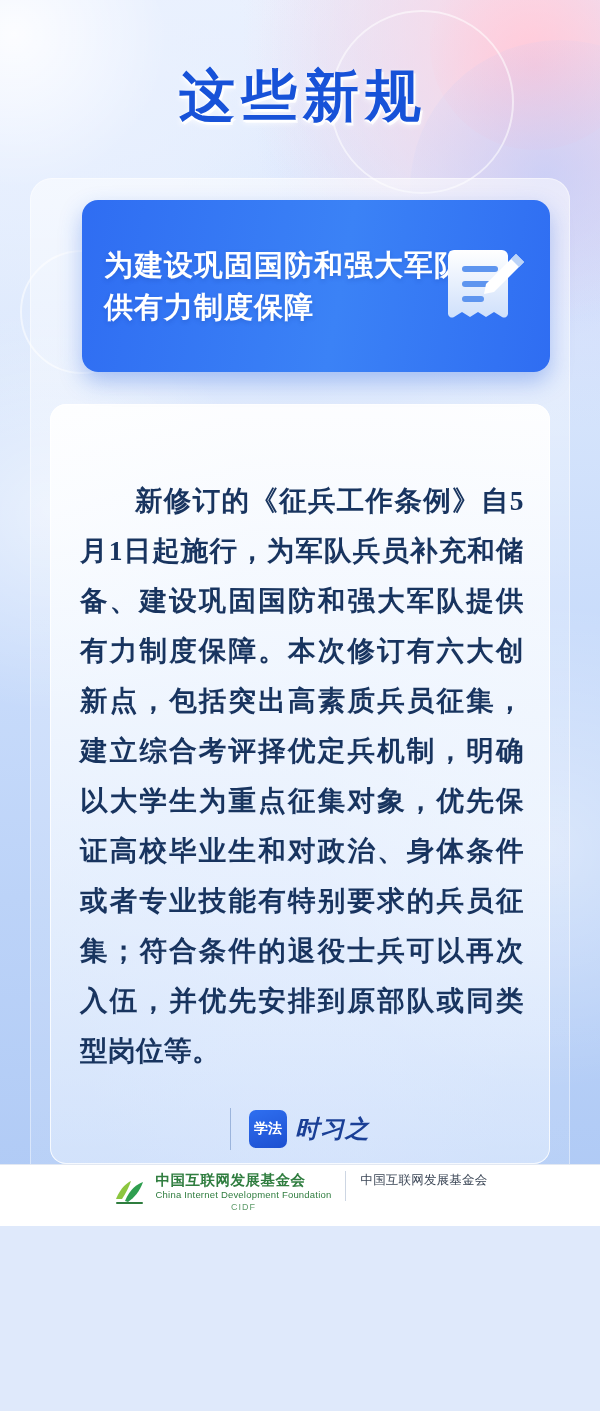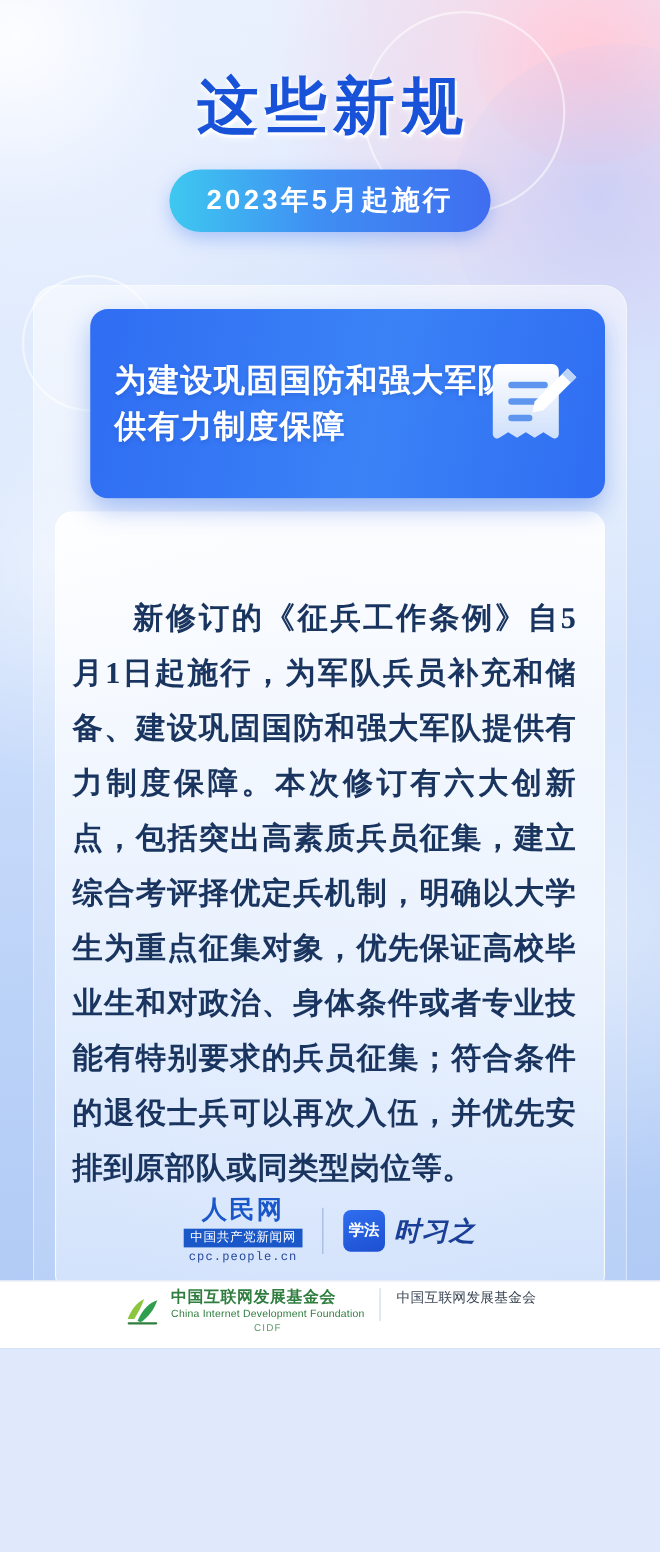--- a/index.html
+++ b/index.html
@@ -138,25 +138,25 @@
   .headline-icon {
     position: absolute;
     right: 22px;
     top: 50%;
     transform: translateY(-50%);
     width: 92px;
     height: 92px;
   }
 
   .body-card {
-    margin-top: 12px;
+    margin-top: 32px;
     border-radius: 16px;
     background: linear-gradient(180deg, rgba(255,255,255,0.92) 0%, rgba(246,250,255,0.85) 35%, rgba(230,240,255,0.55) 100%);
     box-shadow: inset 0 0 0 1px rgba(255,255,255,0.8);
-    padding: 44px 26px 60px 16px;
+    padding: 44px 26px 60px 30px;
     min-height: 580px;
   }
   .body-text {
     color: #18345f;
     font-size: 27.5px;
     line-height: 1.82;
     letter-spacing: 0.5px;
     text-indent: 2em;
     text-align: justify;
     font-family: "Liberation Serif", serif;
@@ -298,21 +298,20 @@
   <div class="blob blob-a"></div>
   <div class="blob blob-b"></div>
   <div class="blob blob-c"></div>
   <div class="blob blob-d"></div>
   <div class="blob blob-e"></div>
   <div class="ring ring-1"></div>
   <div class="ring ring-2"></div>
 
   <div class="header">
     <div class="title-line title-line-1">这些新规</div>
-    <div class="date-pill">2023年5月起施行</div>
   </div>
 
   <div class="card-wrap">
     <div class="headline-bar">
       <div class="headline-text">为建设巩固国防和强大军队提供有力制度保障</div>
       <div class="headline-icon">
         <svg viewBox="0 0 92 92" width="92" height="92" aria-hidden="true">
           <defs>
             <linearGradient id="docg" x1="0" y1="0" x2="0" y2="1">
               <stop offset="0%" stop-color="#ffffff"></stop>
@@ -329,25 +328,20 @@
       </div>
     </div>
 
     <div class="body-card">
       <p class="body-text">新修订的《征兵工作条例》自5月1日起施行，为军队兵员补充和储备、建设巩固国防和强大军队提供有力制度保障。本次修订有六大创新点，包括突出高素质兵员征集，建立综合考评择优定兵机制，明确以大学生为重点征集对象，优先保证高校毕业生和对政治、身体条件或者专业技能有特别要求的兵员征集；符合条件的退役士兵可以再次入伍，并优先安排到原部队或同类型岗位等。</p>
     </div>
   </div>
 
   <div class="footer">
     <div class="footer-logos">
-      <div class="people-logo">
-        <div class="people-cn">人民网</div>
-        <div class="people-sub">中国共产党新闻网</div>
-        <div class="people-url">cpc.people.cn</div>
-      </div>
       <div class="divider-v"></div>
       <div class="xuefa-logo">
         <div class="xuefa-badge">学法</div>
         <div class="xuefa-word">时习之</div>
       </div>
     </div>
 
     <div class="footer-bar">
       <div class="cidf">
         <div class="cidf-mark">

